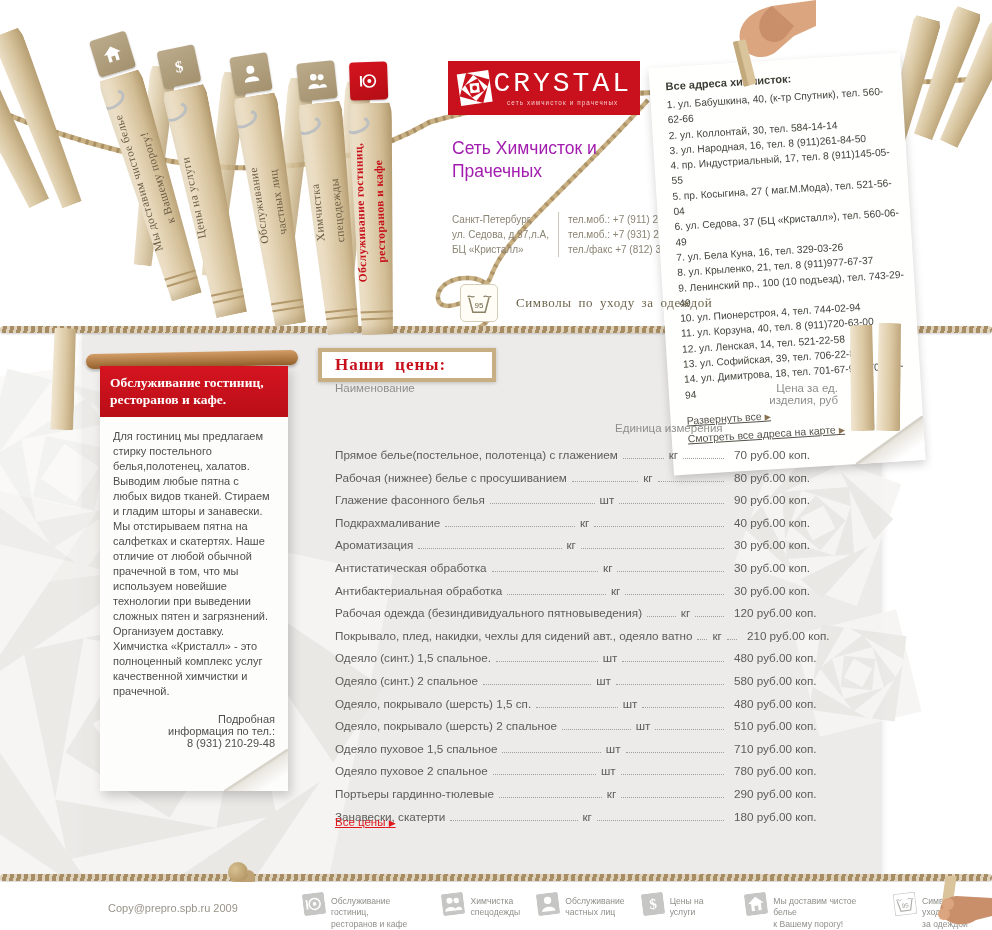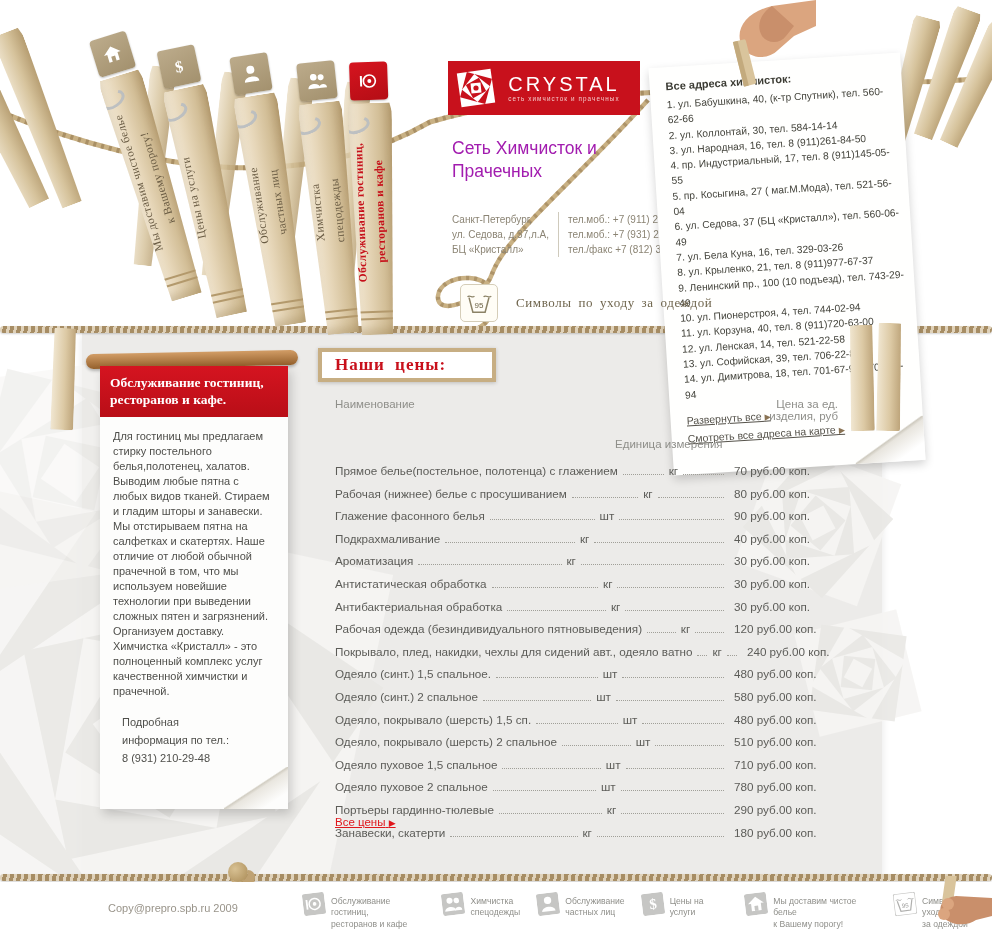--- a/index.html
+++ b/index.html
@@ -39,21 +39,21 @@
   .pin.active .pin-label{color:#c6101a;font-weight:bold;}
   .pin-plain{position:absolute;background:linear-gradient(90deg,#ece0c8,#d6c39c 50%,#b59c70);
     clip-path:polygon(8% 0,92% 0,100% 5%,84% 100%,16% 100%,0 5%);z-index:3;border-radius:2px;}
   .pin-side{position:absolute;background:linear-gradient(90deg,#f1e7d2,#dcc9a4 55%,#bda47a);
     border-radius:3px;z-index:6;box-shadow:0 2px 3px rgba(0,0,0,.2);
     clip-path:polygon(4% 0,96% 0,100% 100%,0 100%);}
 
   
   .logo-box{left:448px;top:61px;width:192px;height:54px;background:#c8111c;z-index:4;display:flex;
     align-items:center;padding:0 8px;box-sizing:border-box;cursor:pointer;}
-  .logo-text{color:#fff;font-family:Liberation Sans, sans-serif;font-size:20px;letter-spacing:3px;line-height:1;}
+  .logo-text{color:#fff;font-family:Liberation Mono, monospace;font-size:28px;letter-spacing:3px;line-height:1;}
   .logo-tagline{color:#f4c9c9;font-size:6.3px;letter-spacing:1.1px;text-align:center;margin-top:1px;}
   .heading{left:452px;top:137px;z-index:4;color:#a21caf;font-size:17.5px;line-height:23px;}
   .contacts{left:452px;top:212px;z-index:4;display:flex;font-size:10px;color:#8b8474;line-height:15px;}
   .contacts .col2{border-left:1px solid #cfcabc;margin-left:9px;padding-left:9px;}
 
   
   .note{left:661px;top:60px;width:252px;z-index:4;background:#fffffe;transform:rotate(-3.6deg);
     box-shadow:0 4px 10px rgba(0,0,0,.18);padding:13px 10px 26px 16px;box-sizing:border-box;}
   .note-title{font-size:11px;font-weight:bold;color:#3c3c34;margin-bottom:5px;}
   .note-item{font-size:10.2px;color:#45453d;line-height:15.3px;}
@@ -75,30 +75,30 @@
   .watermarks{left:0;top:333px;z-index:1;pointer-events:none;}
 
   
   .hanger{left:86px;top:352px;width:212px;height:15px;border-radius:8px;z-index:6;transform:rotate(-1.2deg);
     background:linear-gradient(180deg,#d29d66,#94602c);box-shadow:0 2px 3px rgba(0,0,0,.25);}
   .side-paper{left:100px;top:366px;width:188px;z-index:7;background:#fdfdfc;
     box-shadow:3px 5px 10px rgba(0,0,0,.18);padding-bottom:42px;}
   .side-head{background:linear-gradient(180deg,#d51420,#b90e17);color:#fff;padding:8px 10px 9px;
     font-family:"Liberation Serif",serif;font-weight:bold;font-size:13.5px;line-height:17px;white-space:pre-line;}
   .side-body{padding:12px 13px 0;font-size:11px;line-height:15px;color:#4e4e4a;}
-  .side-info{padding:14px 22px 0;font-size:11px;line-height:18px;color:#4e4e4a;white-space:pre-line;}
+  .side-info{padding:14px 13px 0;font-size:11px;line-height:12px;color:#4e4e4a;white-space:pre-line;text-align:right;}
   .side-curl{position:absolute;right:0;bottom:0;width:64px;height:42px;
     background:linear-gradient(to top left,#fdfdfc 20%,#e9e6df 46%,#d2cec3 50%,transparent 52%);}
 
   
   .prices-title{left:318px;top:348px;width:178px;height:34px;box-sizing:border-box;z-index:8;
     background:#fff;border:4px solid #c7ae83;display:flex;align-items:center;padding-left:13px;
     font-family:"Liberation Serif",serif;font-weight:bold;font-size:17px;letter-spacing:1px;word-spacing:5px;
     color:#c8101b;box-shadow:0 1px 4px rgba(0,0,0,.2);}
-  .price-table{left:335px;top:398px;width:503px;z-index:5;}
+  .price-table{left:335px;top:382px;width:503px;z-index:5;}
   .price-head{display:flex;color:#8f8f8a;font-size:11.5px;margin-bottom:14px;}
   .h-name{width:280px;flex:none;}
   .h-unit{width:125px;flex:none;margin-top:40px;}
   .h-price{flex:1;text-align:right;}
   .price-row{display:flex;align-items:baseline;font-size:11.7px;color:#5c5c58;margin-bottom:10.6px;height:12px;}
   .r-name{white-space:nowrap;}
   .dots{flex:1;min-width:10px;border-bottom:1px dotted #a09f98;height:9px;margin:0 5px;}
   .r-unit{white-space:nowrap;}
   .r-price{width:104px;flex:none;white-space:nowrap;margin-left:5px;}
   .all-prices{left:335px;top:816px;z-index:5;font-size:11.5px;color:#e0161c;text-decoration:underline;cursor:pointer;}
@@ -372,21 +372,21 @@
       <span class="dots"></span>
       <span class="r-unit">кг</span>
       <span class="dots"></span>
       <span class="r-price">120 руб.00 коп.</span>
     </div>
   <div class="price-row">
       <span class="r-name">Покрывало, плед, накидки, чехлы для сидений авт., одеяло ватно</span>
       <span class="dots"></span>
       <span class="r-unit">кг</span>
       <span class="dots"></span>
-      <span class="r-price">240 руб.00 коп.</span>
+      <span class="r-price">210 руб.00 коп.</span>
     </div>
   <div class="price-row">
       <span class="r-name">Одеяло (синт.) 1,5 спальное.</span>
       <span class="dots"></span>
       <span class="r-unit">шт</span>
       <span class="dots"></span>
       <span class="r-price">480 руб.00 коп.</span>
     </div>
   <div class="price-row">
       <span class="r-name">Одеяло (синт.) 2 спальное</span>

